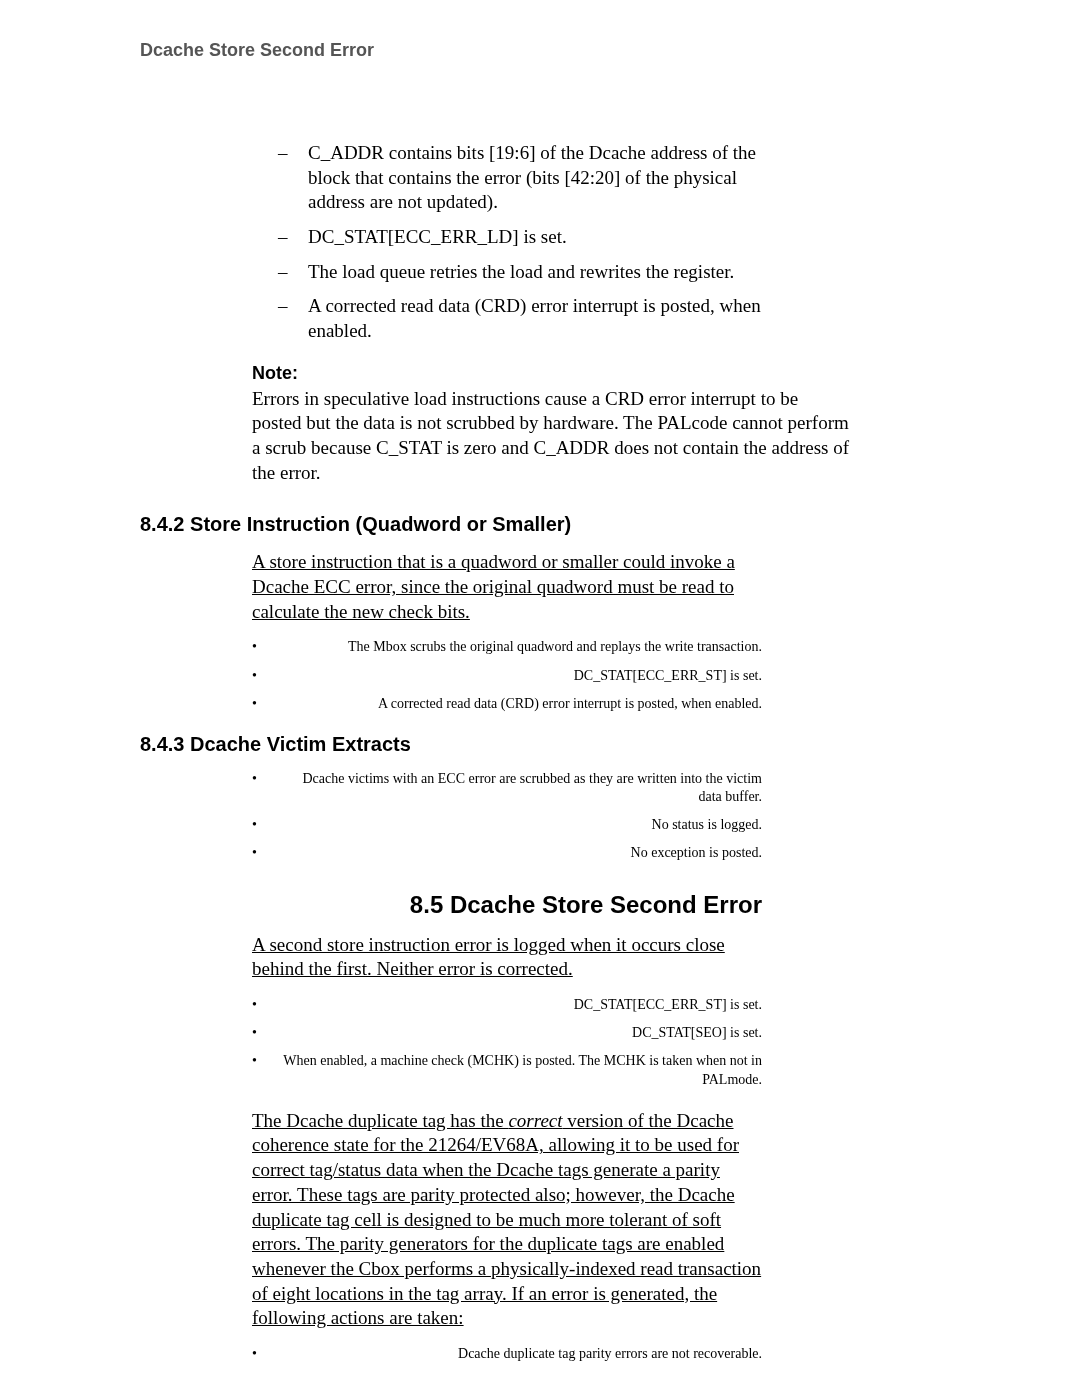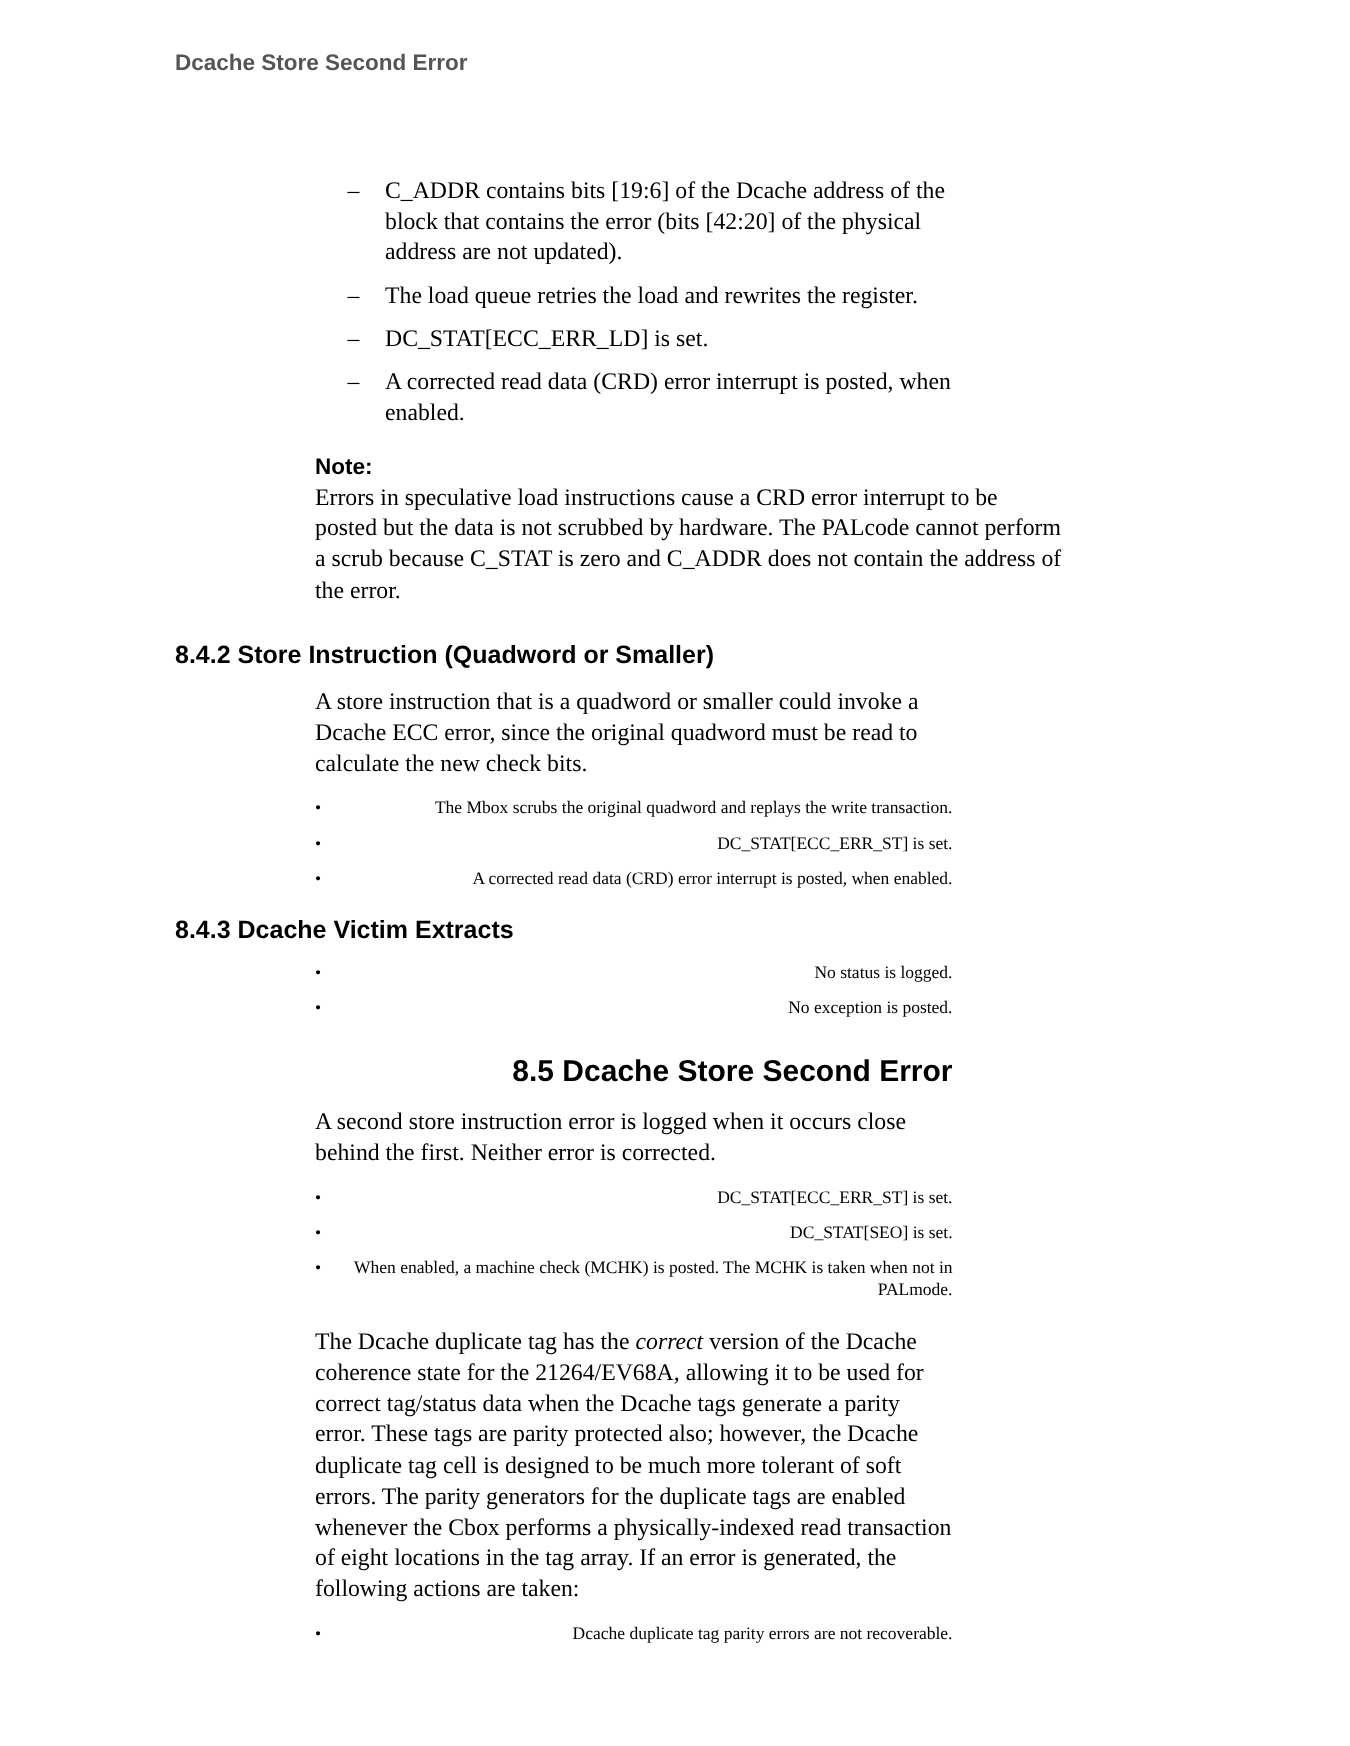--- a/index.html
+++ b/index.html
@@ -71,20 +71,21 @@
     font-family: Helvetica, Arial, sans-serif;
     font-weight: 700;
     font-size: 24px;
     margin: 28px 0 14px -28px;
     text-align: right;
   }
   .body-p {
     margin: 0 0 14px 84px;
     font-size: 19px;
     line-height: 1.3;
+    text-decoration: underline;
   }
   .bullet-list {
     list-style: none;
     padding: 0;
     margin: 0 0 20px 0;
   }
   .bullet-list li {
     position: relative;
     padding-left: 30px;
     margin: 0 0 10px 84px;
@@ -125,40 +126,41 @@
 </style>
 </head>
 <body>
 
 <div class="page">
 
   <div class="running-head">Dcache Store Second Error</div>
 
   <ul class="dash-list">
     <li>C_ADDR contains bits [19:6] of the Dcache address of the block that contains the error  (bits [42:20] of the physical address are not updated).</li>
+    <li>DC_STAT[ECC_ERR_LD] is set.</li>
     <li>The load queue retries the load and rewrites the register.</li>
-    <li>DC_STAT[ECC_ERR_LD] is set.</li>
     <li>A corrected read data (CRD) error interrupt is posted, when enabled.</li>
   </ul>
 
   <div class="note-block">
     <span class="note-label">Note:</span>
     <span class="note-body">Errors in speculative load instructions cause a CRD error interrupt to be posted but the data is not scrubbed by hardware. The PALcode cannot perform a scrub because C_STAT is zero and C_ADDR does not contain the address of the error.</span>
   </div>
 
   <div class="h3">8.4.2  Store Instruction (Quadword or Smaller)</div>
   <p class="body-p">A store instruction that is a quadword or smaller could invoke a Dcache ECC error, since the original quadword must be read to calculate the new check bits.</p>
   <ul class="bullet-list">
     <li>The Mbox scrubs the original quadword and replays the write transaction.</li>
     <li>DC_STAT[ECC_ERR_ST] is set.</li>
     <li>A corrected read data (CRD) error interrupt is posted, when enabled.</li>
   </ul>
 
   <div class="h3">8.4.3  Dcache Victim Extracts</div>
   <ul class="bullet-list">
+    <li>Dcache victims with an ECC error are scrubbed as they are written into the victim data buffer.</li>
     <li>No status is logged.</li>
     <li>No exception is posted.</li>
   </ul>
 
   <div class="h2">8.5  Dcache Store Second Error</div>
   <p class="body-p">A second store instruction error is logged when it occurs close behind the first. Neither error is corrected.</p>
   <ul class="bullet-list">
     <li>DC_STAT[ECC_ERR_ST] is set.</li>
     <li>DC_STAT[SEO] is set.</li>
     <li>When enabled, a machine check (MCHK) is posted. The MCHK is taken when not in PALmode.</li>

